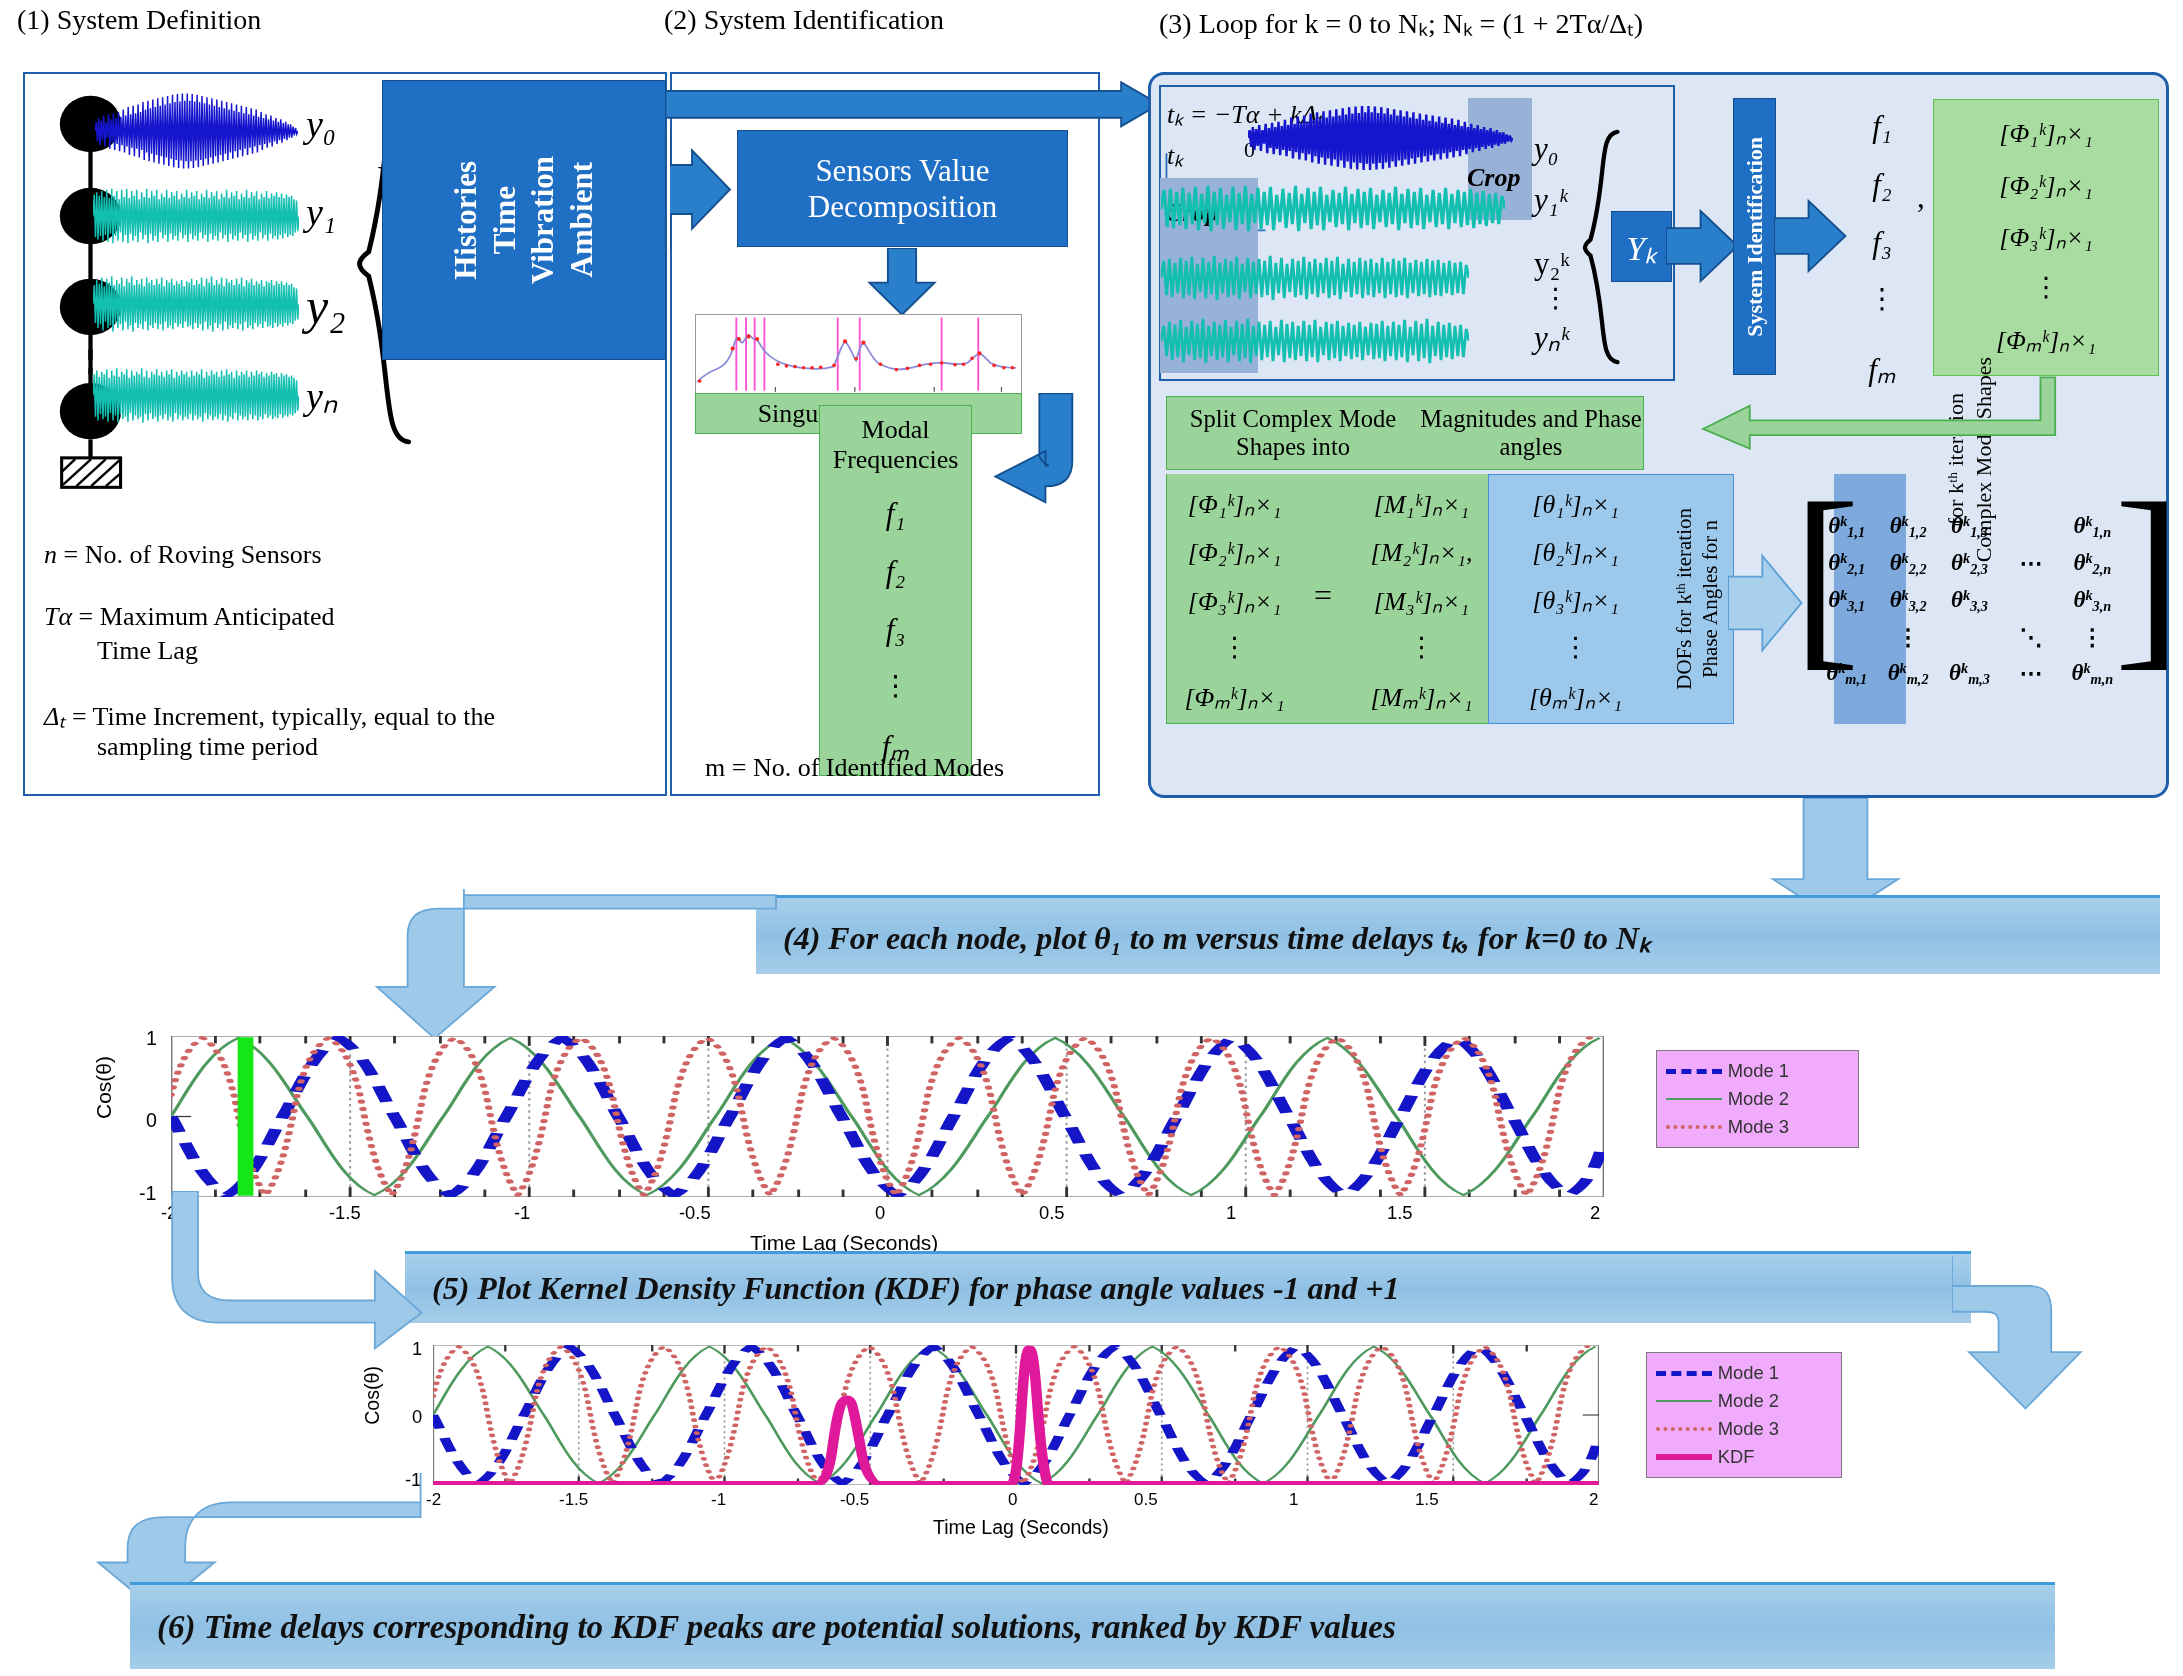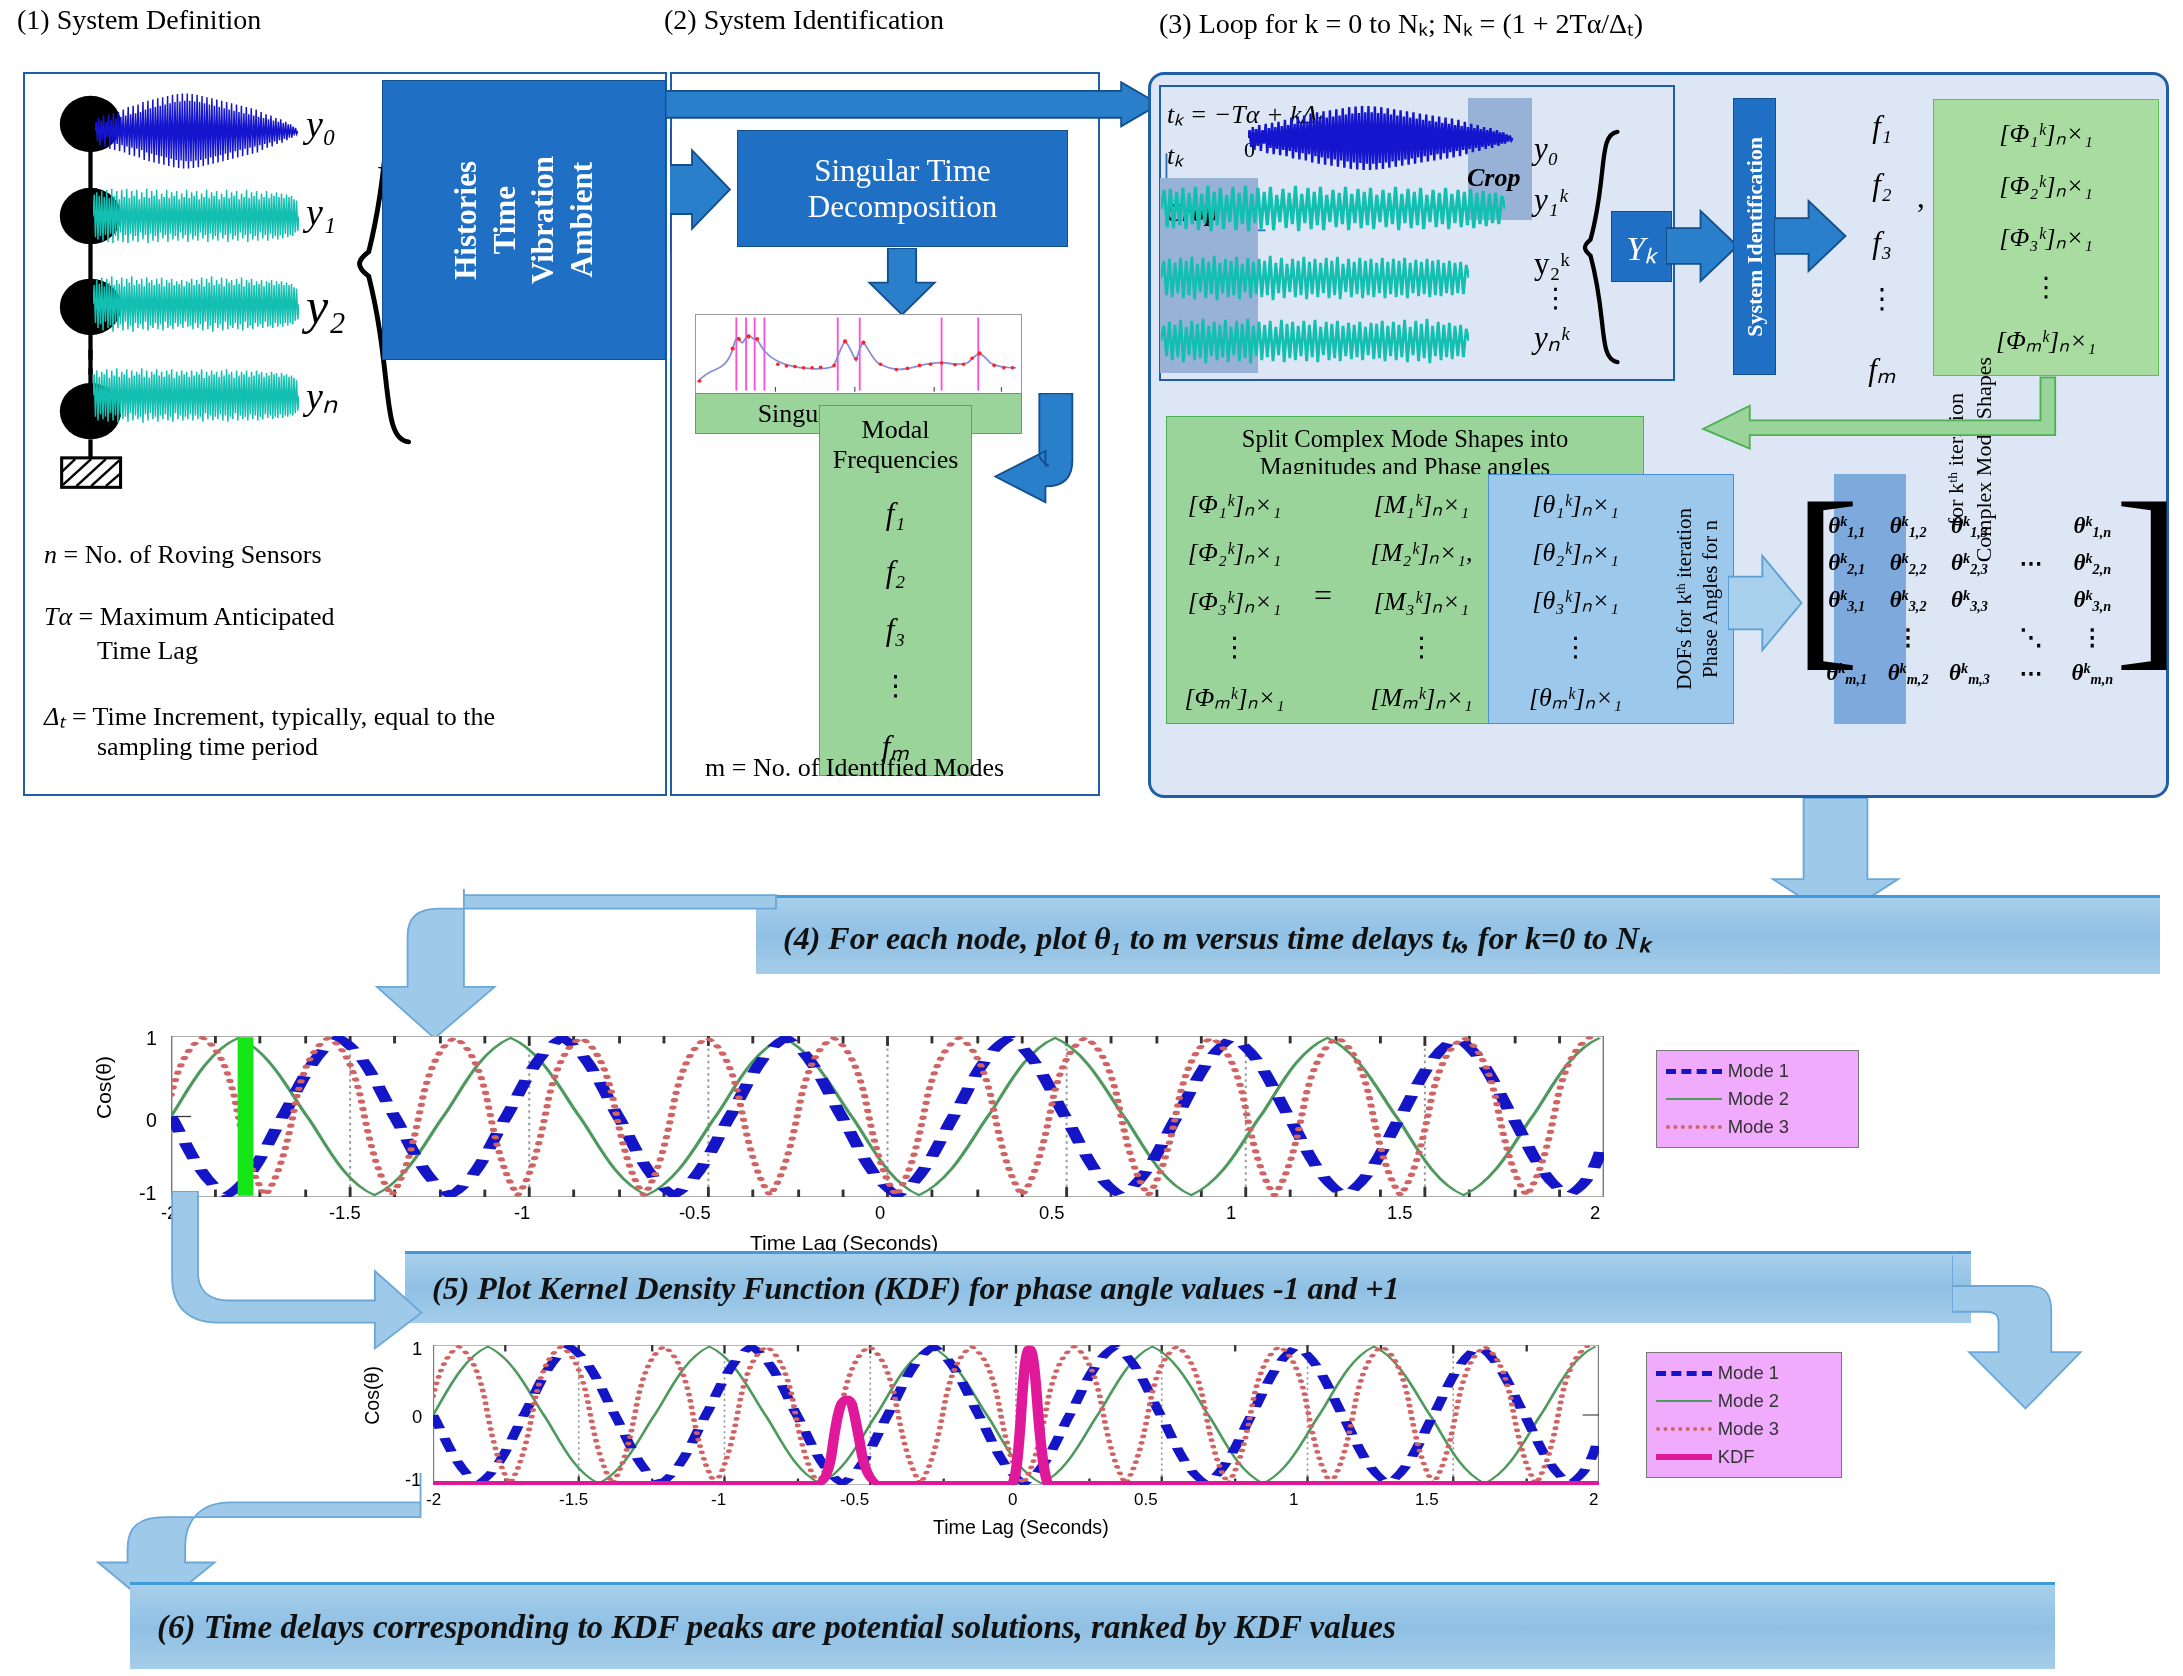--- a/index.html
+++ b/index.html
@@ -147,21 +147,21 @@
 
 <svg class="abs" style="left:665px; top:81px;" width="497" height="49" viewBox="0 0 810 80">
   <path d="M0,16 L744,16 L744,2 L806,38 L744,74 L744,60 L0,60 Z" fill="#2A7FCB" stroke="#134E8E" stroke-width="3"></path>
 </svg>
 
 <svg class="abs" style="left:670px; top:128px;" width="104" height="123" viewBox="0 0 170 200">
   <path d="M0,0 L0,60 L36,60 L36,36 L98,100 L36,164 L36,140 L0,140 L0,200" fill="#2A7FCB" stroke="#134E8E" stroke-width="3"></path>
 </svg>
 
 <div class="abs bluebox" style="left:737px; top:130px; width:331px; height:117px; flex-direction:column;">
-  <div style="font-size:31px;">Singular Time</div>
+  <div style="font-size:31px;">Sensors Value</div>
   <div style="font-size:31px;">Decomposition</div>
 </div>
 
 <svg class="abs" style="left:862px; top:248px;" width="80" height="68" viewBox="0 0 130 110">
   <path d="M42,0 L88,0 L88,56 L118,56 L65,108 L12,56 L42,56 Z" fill="#2A7FCB" stroke="#134E8E" stroke-width="3"></path>
 </svg>
 
 <svg class="abs" style="left:695px; top:314px; width:327px; height:80px; background:#fff; border:1.2px solid #999;" viewBox="0 0 532 130" preserveAspectRatio="none">
   <g stroke="#FF4FD8" stroke-width="3">
     <line x1="66" y1="4" x2="66" y2="126"></line>
@@ -316,21 +316,21 @@
   <div style="width:72px; display:flex; flex-direction:row-reverse; align-items:center; justify-content:center; gap:1.2px;">
     <span class="vtext" style="font-size:22px;">Complex Mode Shapes</span>
     <span class="vtext" style="font-size:22px;">for kᵗʰ iteration</span>
   </div>
 </div>
 
 <svg class="abs" style="left:1697px; top:376px;" width="368" height="74" viewBox="0 0 600 120">
   <path d="M560,2 L560,72 L86,72 L86,48 L10,86 L86,118 L86,96 L584,96 L584,2 Z" fill="#9BD49B" stroke="#4CAF50" stroke-width="3"></path>
 </svg>
 
-<div class="abs greenbox" style="left:1166px; top:416px; width:478px; height:74px; flex-direction:column;">
+<div class="abs greenbox" style="left:1166px; top:396px; width:478px; height:74px; flex-direction:row;">
   <div style="font-size:24.6px;">Split Complex Mode Shapes into</div>
   <div style="font-size:24.6px;">Magnitudes and Phase angles</div>
 </div>
 
 <div class="abs" style="left:1166px; top:474px; width:383px; height:250px; background:#9BD49B; border-left:1.8px solid #4CAF50; border-right:1.8px solid #4CAF50; border-bottom:1.8px solid #4CAF50;"></div>
 
 <div class="abs" style="left:1158px; top:485px; width:153px; text-align:center;">
   <div style="font-size:26px; font-style:italic;">[Φ₁ᵏ]ₙ×₁</div>
   <div style="font-size:26px; font-style:italic; margin-top:12.3px;">[Φ₂ᵏ]ₙ×₁</div>
   <div style="font-size:26px; font-style:italic; margin-top:12.3px;">[Φ₃ᵏ]ₙ×₁</div>

